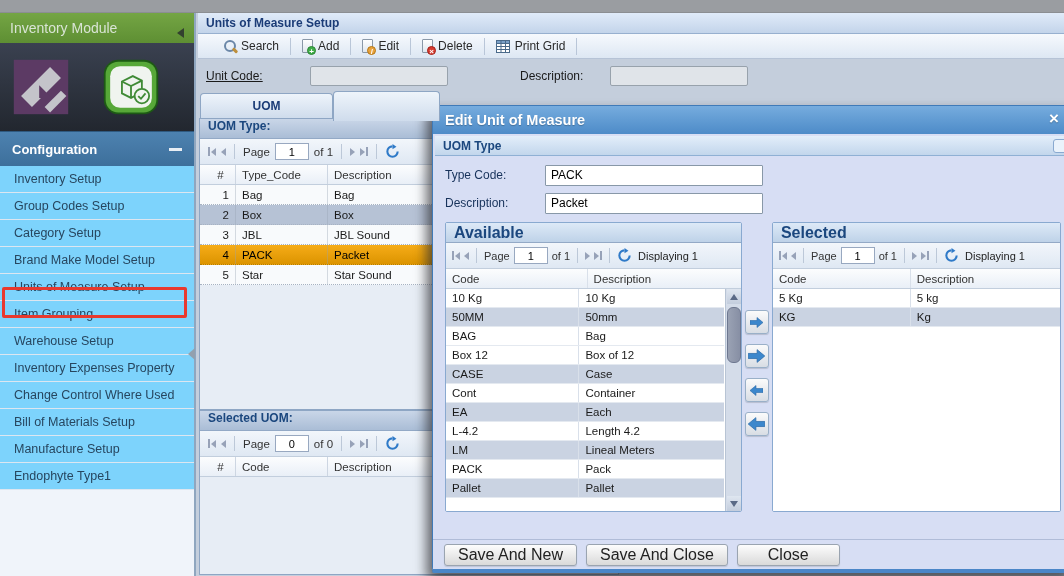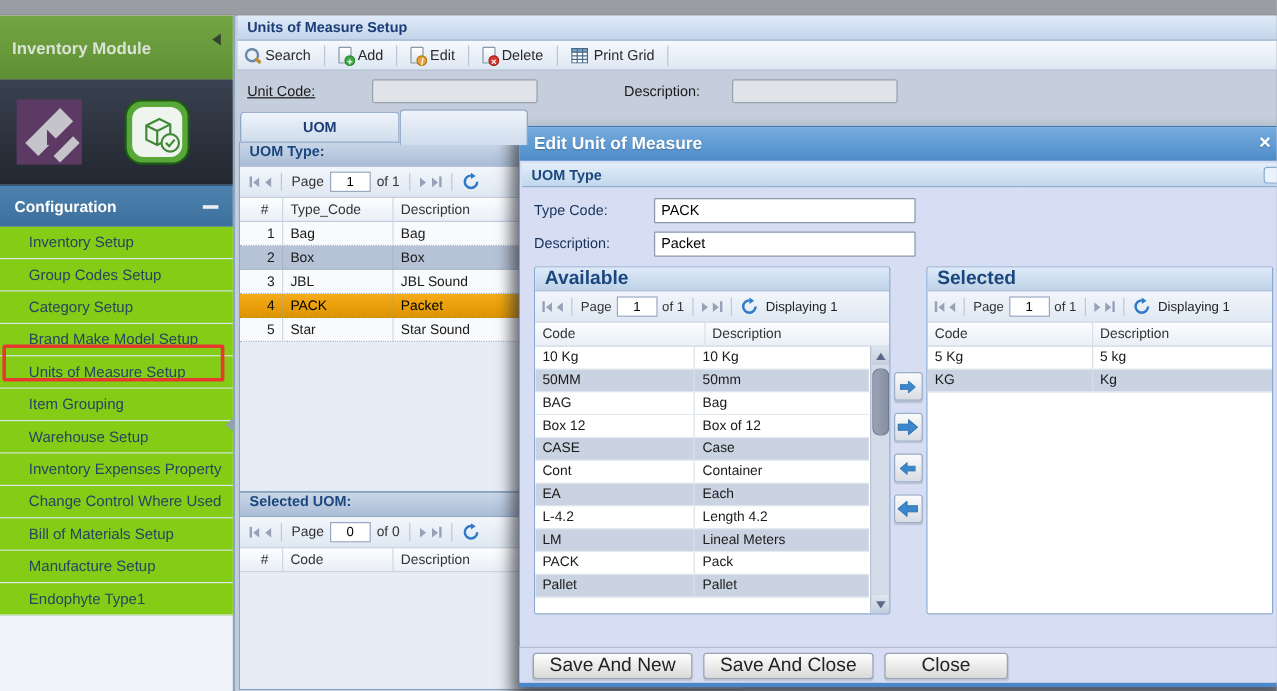--- a/index.html
+++ b/index.html
@@ -4,43 +4,43 @@
 <style>
   html,body{margin:0;padding:0;background:#7e8186;}
   *{box-sizing:border-box;}
   .page{position:relative;width:1064px;height:576px;overflow:hidden;
         font-family:"Liberation Sans","DejaVu Sans",sans-serif;font-size:12px;color:#222;
         background:#c4cedc;}
   
   .top-strip{position:absolute;left:0;top:0;width:1064px;height:13px;background:#9a9da1;border-bottom:1px solid #8b8e92;}
   
   .sidebar{position:absolute;left:0;top:13px;width:196px;height:563px;background:#f0f4fa;border-right:2px solid #8fa6bf;}
-  .sb-header{position:relative;height:53px;background:linear-gradient(#74a544,#5e8f33);display:flex;align-items:center;padding-left:10px;
-             color:#d9e4d5;font-size:14px;font-weight:bold;}
+  .sb-header{position:relative;height:30px;background:linear-gradient(#74a544,#5e8f33);display:flex;align-items:center;padding-left:10px;
+             color:#d9e4d5;font-size:14px;}
   .sb-collapse{position:absolute;right:10px;top:15px;width:0;height:0;border-top:5px solid transparent;border-bottom:5px solid transparent;border-right:7px solid #33412f;}
   .sb-icons{height:88px;background:linear-gradient(#3a4150,#22272f);display:flex;align-items:center;gap:32px;padding-left:12px;}
   .logo-purple{width:58px;height:58px;}
   .app-icon{width:58px;height:58px;}
   .sb-config{position:relative;height:35px;background:linear-gradient(#4d82b0,#3d6f9b);display:flex;align-items:center;padding-left:12px;
              color:#fff;font-weight:bold;font-size:13px;border-top:1px solid #2f5a80;}
   .cfg-minus{position:absolute;right:12px;top:16px;width:13px;height:3px;background:#e8eef4;}
   .sb-menu{}
-  .sb-item{position:relative;height:27px;display:flex;align-items:center;padding-left:24px;color:#27465f;font-size:12.5px;
-           border-bottom:1px solid #dde6f0;background:#84cc16;cursor:pointer;}
+  .sb-item{position:relative;height:27px;display:flex;align-items:center;padding-left:14px;color:#27465f;font-size:12.5px;
+           border-bottom:1px solid #dde6f0;background:#7dd3fc;cursor:pointer;}
   
   .red-box{position:absolute;border:3px solid #e8392e;border-radius:2px;z-index:60;pointer-events:none;}
   .red-box.item{left:2px;top:287px;width:185px;height:31px;}
   .red-box.tab{left:333px;top:91px;width:107px;height:30px;}
   
   .main{position:absolute;left:198px;top:13px;width:866px;height:563px;background:#c4cedc;}
   .m-title{position:absolute;left:0;top:0;width:100%;height:21px;background:linear-gradient(#e0ebf9,#c3d4ea);
            border-bottom:1px solid #97b0cf;display:flex;align-items:center;padding-left:8px;
            color:#1b3c77;font-weight:bold;font-size:12px;}
   .m-toolbar{position:absolute;left:0;top:21px;width:100%;height:25px;background:linear-gradient(#f6f9fd,#dde7f3);
-             border-bottom:1px solid #b6c3d6;display:flex;align-items:center;padding-left:0;}
+             border-bottom:1px solid #b6c3d6;display:flex;align-items:center;padding-left:20px;}
   .tbtn{display:flex;align-items:center;gap:5px;padding:2px 6px;border-radius:3px;color:#2a2a2a;font-size:12px;cursor:pointer;}
   .tsep{width:1px;height:17px;background:#b9c6d8;margin:0 5px;}
   
   .ic-search{position:relative;width:12px;height:12px;}
   .ic-search::before{content:"";position:absolute;left:0;top:0;width:8px;height:8px;border:2px solid #6b87a8;border-radius:50%;}
   .ic-search::after{content:"";position:absolute;left:8px;top:9px;width:6px;height:3px;background:#bd8f3c;transform:rotate(45deg);border-radius:1px;}
   .ic-doc{position:relative;width:11px;height:14px;background:linear-gradient(#fff,#dfe6ee);border:1px solid #8a98a8;border-radius:1px;}
   .badge{position:absolute;right:-4px;bottom:-3px;width:9px;height:9px;border-radius:50%;color:#fff;font-size:8px;line-height:9px;text-align:center;font-weight:bold;}
   .badge.add{background:#3fae49;border:1px solid #2c8434;}
   .badge.edit{background:#e8a23c;border:1px solid #b57714;}

